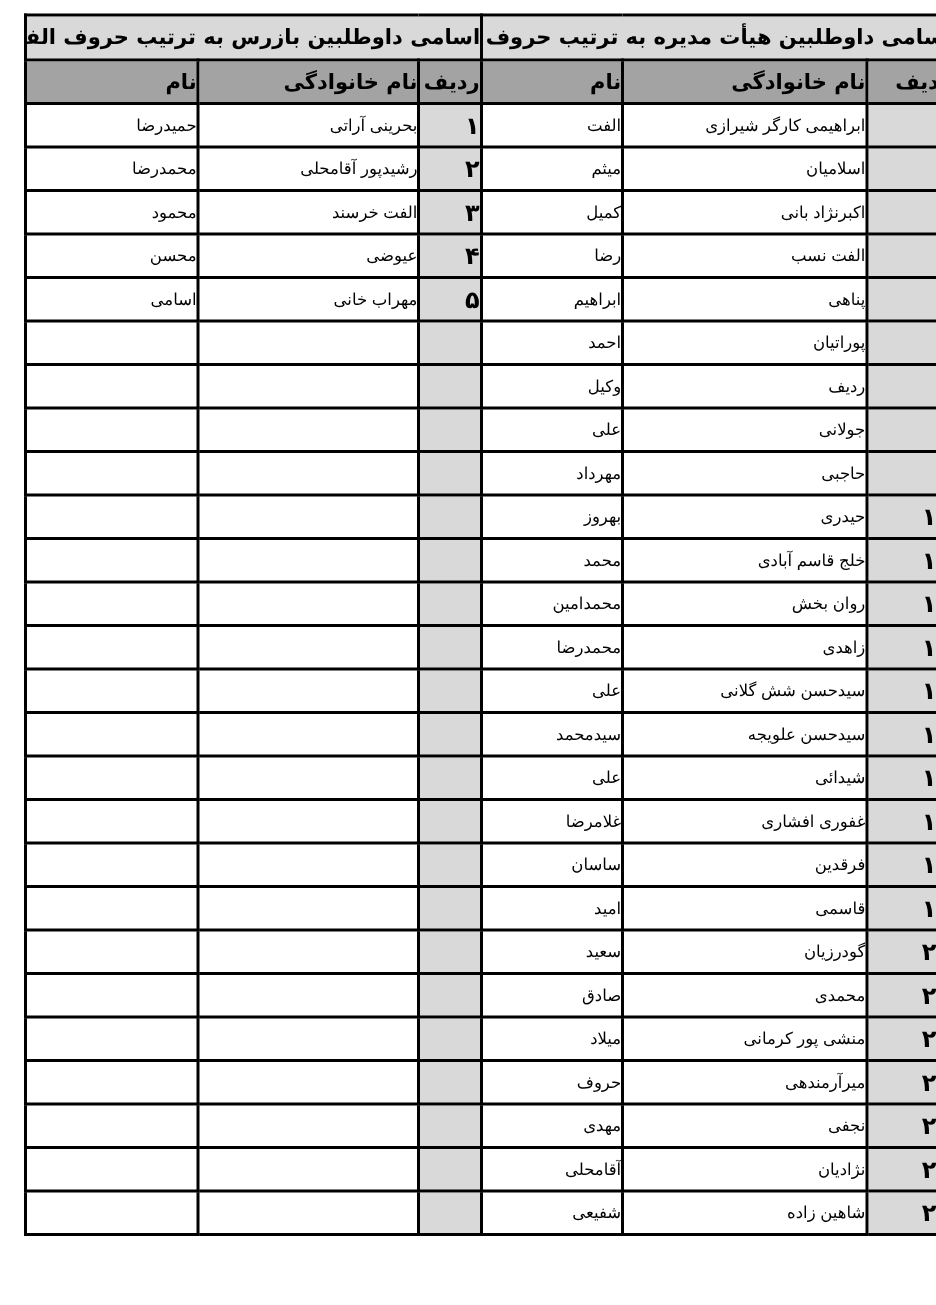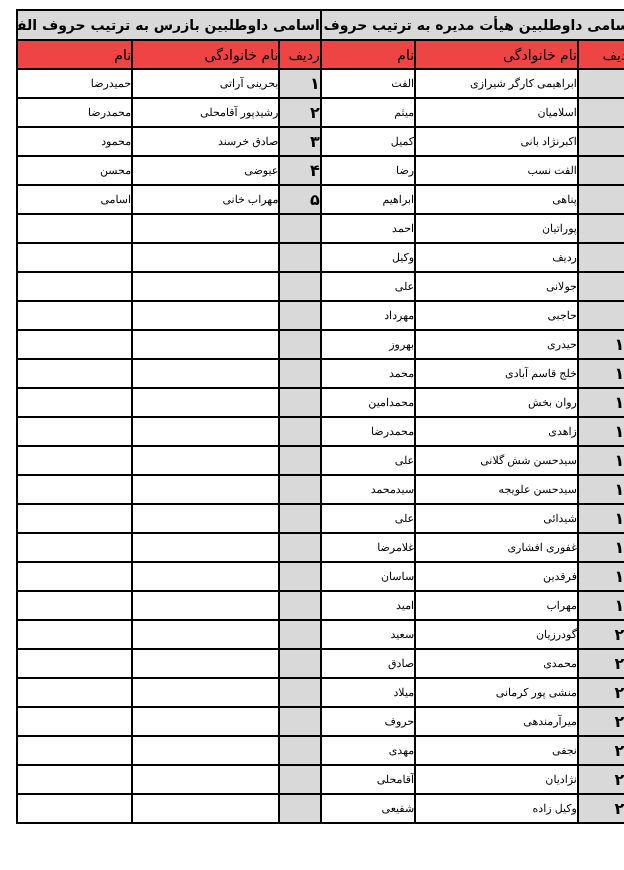--- a/index.html
+++ b/index.html
@@ -44,23 +44,23 @@
   tr.title td {
     background: #d9d9d9;
     height: 28px;
     font-weight: bold;
     font-size: 14px;
     direction: rtl;
     text-align: right;
     padding-right: 0;
   }
   tr.head td {
-    background: #ef4444;
+    background: #a3a3a3;
     height: 27px;
-    font-weight: normal;
+    font-weight: bold;
     font-size: 14px;
     direction: rtl;
     text-align: right;
   }
   td.txt {
     direction: rtl;
     text-align: right;
     font-size: 11px;
     font-family: "Liberation Sans", sans-serif;
   }
@@ -113,21 +113,21 @@
         <tr>
           <td class="txt">محمدرضا</td>
           <td class="txt">رشیدپور آقامحلی</td>
           <td class="num">۲</td>
           <td class="txt">میثم</td>
           <td class="txt">اسلامیان</td>
           <td class="num">۲</td>
         </tr>
         <tr>
           <td class="txt">محمود</td>
-          <td class="txt">صادق خرسند</td>
+          <td class="txt">الفت خرسند</td>
           <td class="num">۳</td>
           <td class="txt">کمیل</td>
           <td class="txt">اکبرنژاد بانی</td>
           <td class="num">۳</td>
         </tr>
         <tr>
           <td class="txt">محسن</td>
           <td class="txt">عیوضی</td>
           <td class="num">۴</td>
           <td class="txt">رضا</td>
@@ -244,21 +244,21 @@
           <td class="empty-num"></td>
           <td class="txt">ساسان</td>
           <td class="txt">فرقدین</td>
           <td class="num">۱۸</td>
         </tr>
         <tr>
           <td class="txt"></td>
           <td class="txt"></td>
           <td class="empty-num"></td>
           <td class="txt">امید</td>
-          <td class="txt">مهراب</td>
+          <td class="txt">قاسمی</td>
           <td class="num">۱۹</td>
         </tr>
         <tr>
           <td class="txt"></td>
           <td class="txt"></td>
           <td class="empty-num"></td>
           <td class="txt">سعید</td>
           <td class="txt">گودرزیان</td>
           <td class="num">۲۰</td>
         </tr>
@@ -300,18 +300,18 @@
           <td class="empty-num"></td>
           <td class="txt">آقامحلی</td>
           <td class="txt">نژادیان</td>
           <td class="num">۲۵</td>
         </tr>
         <tr>
           <td class="txt"></td>
           <td class="txt"></td>
           <td class="empty-num"></td>
           <td class="txt">شفیعی</td>
-          <td class="txt">وکیل زاده</td>
+          <td class="txt">شاهین زاده</td>
           <td class="num">۲۶</td>
         </tr>
       </tbody>
   </table>
 </div>
 
 </body></html>

